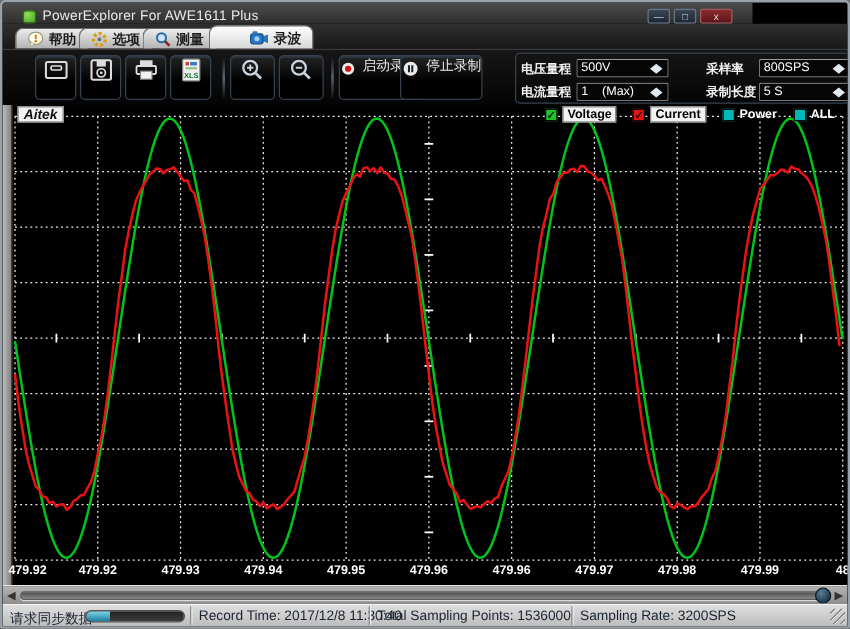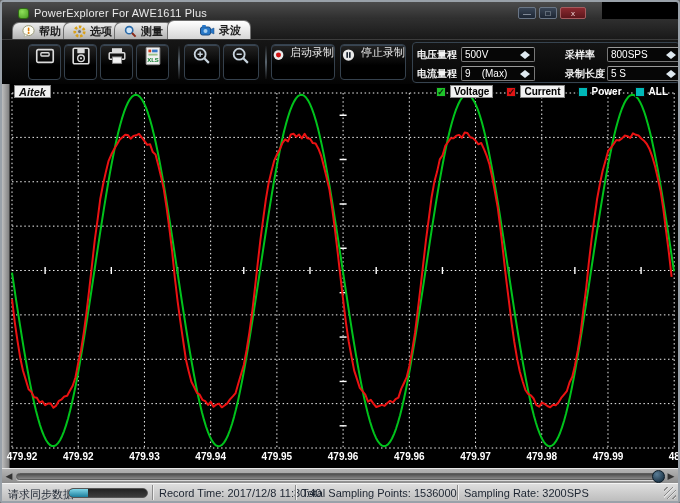--- a/index.html
+++ b/index.html
@@ -225,21 +225,21 @@
         </svg>
     </div>
     <div class="tb-sep" style="left:263px;"></div>
     <div class="tbtn" style="left:269px; width:64px;">
       <svg width="20" height="20" viewBox="0 0 24 24">
           <circle cx="12" cy="12" r="9" fill="#eaeaea"></circle>
           <circle cx="12" cy="12" r="4.6" fill="#d01212"></circle>
         </svg>
       <span class="lbl">启动录制</span>
     </div>
-    <div class="tbtn" style="left:338px; width:66px;">
+    <div class="tbtn" style="left:318px; width:66px;">
       <svg width="20" height="20" viewBox="0 0 24 24">
           <circle cx="12" cy="12" r="9" fill="#eaeaea"></circle>
           <rect x="8.6" y="7.5" width="2.6" height="9" fill="#1a2430"></rect>
           <rect x="12.8" y="7.5" width="2.6" height="9" fill="#1a2430"></rect>
         </svg>
       <span class="lbl">停止录制</span>
     </div>
 
     <div class="settings">
       <div class="set-label" style="left:4px; top:5px;">电压量程</div>
@@ -251,21 +251,21 @@
       </div>
       <div class="set-label" style="left:152px; top:5px;">采样率</div>
       <div class="dropdown" style="left:194px; top:4px;align-items:center;">
         <span class="val">800SPS</span>
         <svg width="12" height="10" viewBox="0 0 12 10">
             <polygon points="6,1 11,5 6,9 1,5" fill="#dfe9f0"></polygon>
           </svg>
       </div>
       <div class="set-label" style="left:4px; top:24px;">电流量程</div>
       <div class="dropdown" style="left:48px; top:23px;">
-        <span class="val">9    (Max)</span>
+        <span class="val">1    (Max)</span>
         <svg width="12" height="10" viewBox="0 0 12 10">
             <polygon points="6,1 11,5 6,9 1,5" fill="#dfe9f0"></polygon>
           </svg>
       </div>
       <div class="set-label" style="left:152px; top:24px;">录制长度</div>
       <div class="dropdown" style="left:194px; top:23px;">
         <span class="val">5 S</span>
         <svg width="12" height="10" viewBox="0 0 12 10">
             <polygon points="6,1 11,5 6,9 1,5" fill="#dfe9f0"></polygon>
           </svg>

